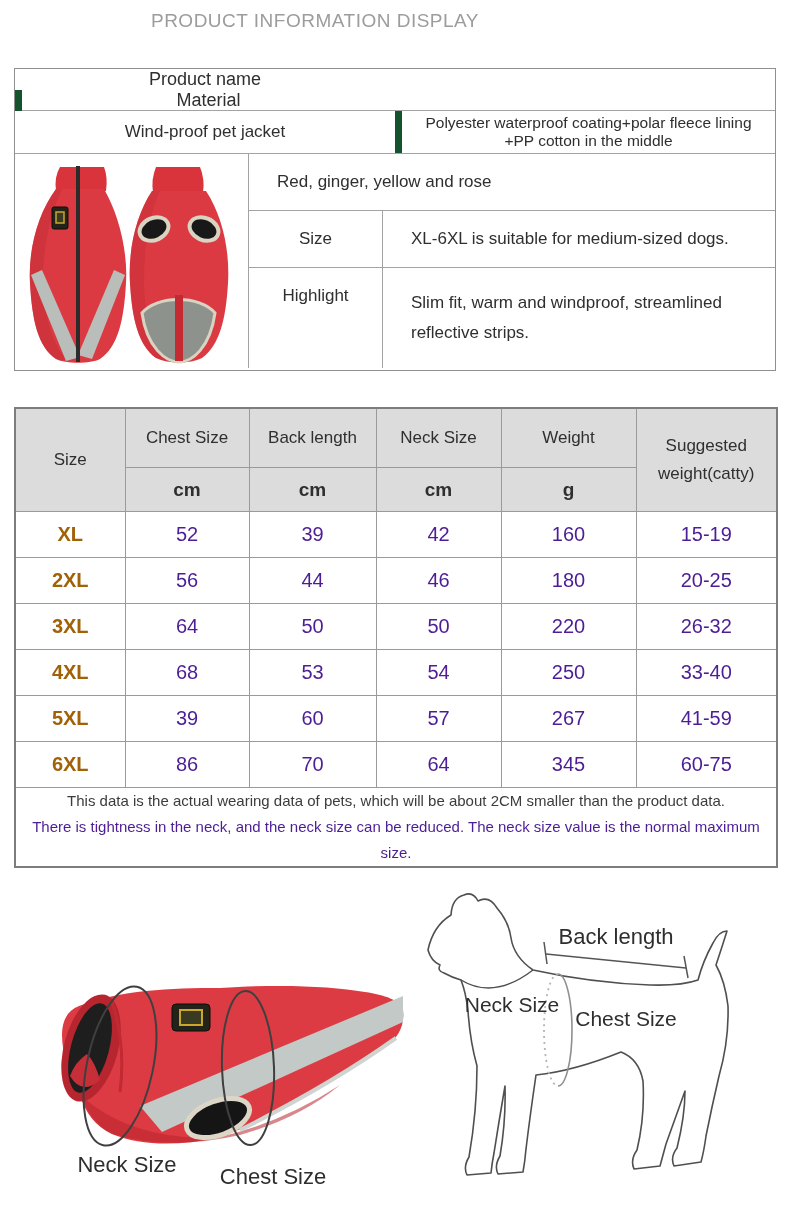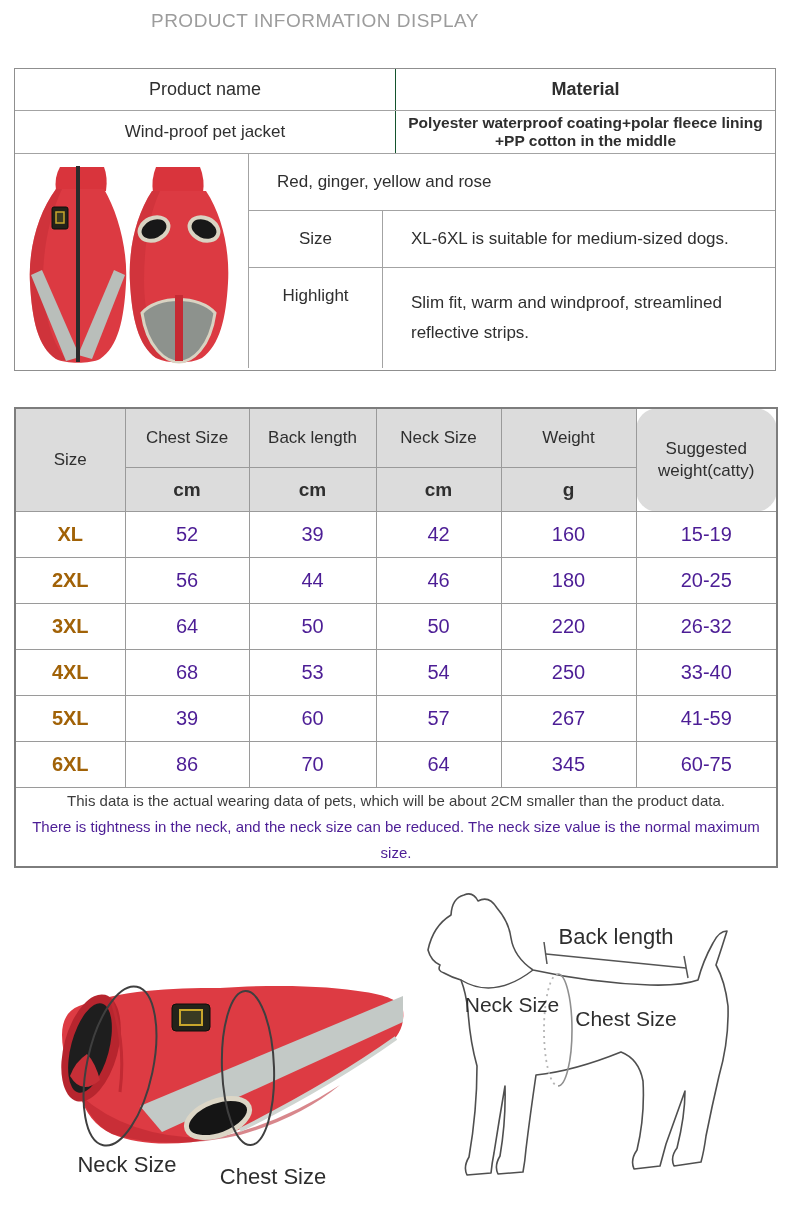--- a/index.html
+++ b/index.html
@@ -9,22 +9,22 @@
   .page-title{position:absolute;top:10px;left:0;width:630px;text-align:center;
     font-size:19px;letter-spacing:.5px;color:#9c9c9c;font-weight:400;}
 
   
   .info-table{position:absolute;left:14px;top:68px;width:762px;height:303px;
     border:1px solid #8f8f8f;box-sizing:border-box;background:#fff;}
   .it-row{display:flex;box-sizing:border-box;}
   .it-row + .it-row{border-top:1px solid #a3a3a3;}
   .cell{box-sizing:border-box;display:flex;align-items:center;justify-content:center;}
   .half{width:50%;}
-  .half + .half{border-left:1px solid #14532d;font-weight:bold;}
-  .r1{height:41px;font-size:18px;}
+  .half + .half{border-left:7px solid #14532d;}
+  .r1{height:41px;font-size:18px;flex-direction:column;}
   .r2{height:43px;font-size:17px;}
   .r2 .material{font-size:15.5px;line-height:18px;text-align:center;padding:0 8px;}
   .r3{height:215px;}
   .img-cell{width:234px;box-sizing:border-box;border-right:1px solid #a3a3a3;
     display:flex;align-items:center;justify-content:center;}
   .attr-col{flex:1;display:flex;flex-direction:column;}
   .attr-row{display:flex;box-sizing:border-box;}
   .attr-row + .attr-row{border-top:1px solid #a3a3a3;}
   .attr-label{width:134px;box-sizing:border-box;border-right:1px solid #a3a3a3;
     display:flex;align-items:center;justify-content:center;font-size:17px;}
@@ -38,21 +38,21 @@
   
   table.size-table{position:absolute;left:14px;top:407px;width:762px;
     border-collapse:collapse;table-layout:fixed;background:#fff;
     border:2px solid #7d7d7d;}
   table.size-table td{border:1px solid #9a9a9a;text-align:center;
     vertical-align:middle;padding:0;}
   td.hd{background:#dcdcdc;font-size:17px;}
   tr.hdr1 td{height:58px;}
   tr.hdr2 td{height:43px;font-size:19px;font-weight:bold;}
   td.hd.span2{font-size:17px;}
-  td.hd.wrap{padding:0 10px;line-height:22px;border-radius:22px;}
+  td.hd.wrap{padding:0 10px;line-height:28px;}
   tr.body-row td{height:45px;font-size:20px;color:#4c1d95;}
   tr.body-row td.szcol{font-weight:bold;font-size:20px;color:#a16207;}
   td.notes-cell{height:72px;background:#fff;}
   .note-line1{font-size:15px;line-height:26px;color:#3c3c3c;text-align:center;}
   .note-line2{font-size:15px;line-height:26px;color:#4c1d95;text-align:center;}
 
   
   .guide{position:absolute;left:0;top:880px;width:790px;height:337px;}
   svg text{font-family:"Liberation Sans", sans-serif;fill:#2e2e2e;}
   .glabel{font-size:22px;}

